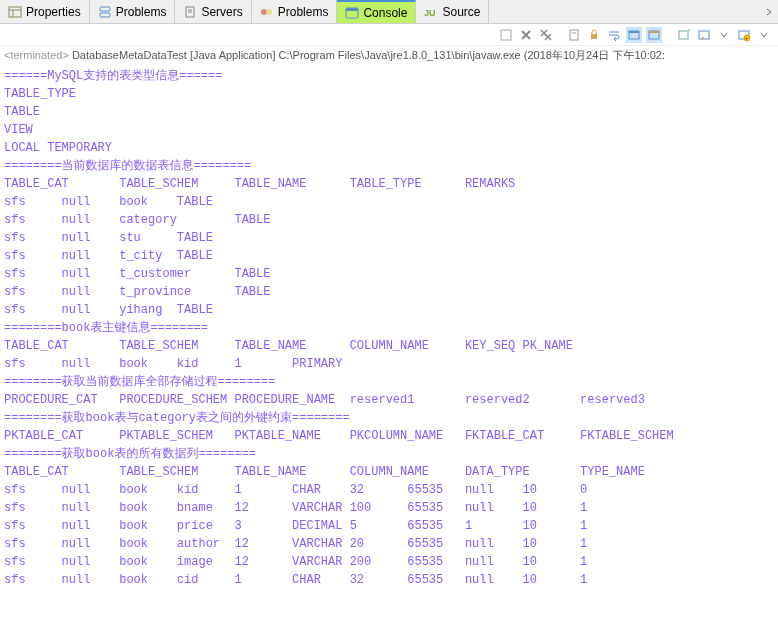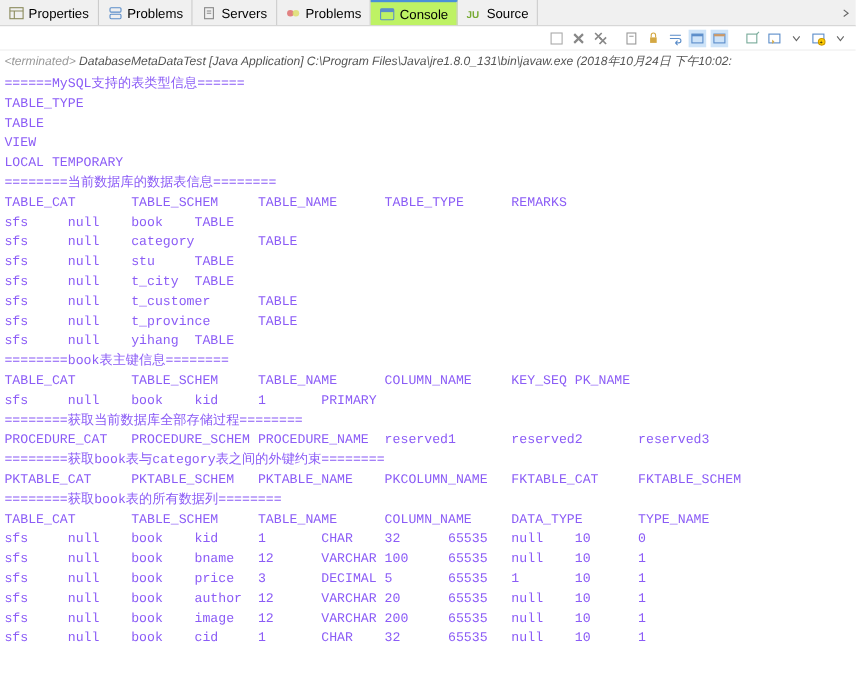--- a/index.html
+++ b/index.html
@@ -7,21 +7,21 @@
     
     .tabs { display: flex; background: #f0f0f0; border-bottom: 1px solid #ccc; height: 24px; align-items: stretch; overflow: hidden; }
     .tab { display: flex; align-items: center; gap: 4px; padding: 0 8px; border-right: 1px solid #ccc; cursor: pointer; white-space: nowrap; }
     .tab.active { background: #bef264; border-top: 2px solid #4a90d9; }
     .tab-icon { width: 14px; height: 14px; display: inline-flex; align-items: center; justify-content: flex-start; }
     .tabs-overflow { margin-left: auto; display: flex; align-items: center; padding: 0 4px; }
     
     .toolbar { display: flex; justify-content: flex-end; align-items: center; gap: 4px; background: #fff; padding: 2px 6px; height: 22px; border-bottom: 1px solid #eee; }
     .tbtn { width: 16px; height: 16px; display: inline-flex; align-items: center; justify-content: center; cursor: pointer; }
     
-    .meta-line { padding: 2px 4px; font-size: 11px; color: #555; white-space: nowrap; overflow: hidden; font-style: italic; }
+    .meta-line { padding: 2px 4px; font-size: 11px; color: #555; white-space: nowrap; overflow: hidden; }
     .meta-line .term { color: #999; }
     
     .console { font-family: "Consolas", "Courier New", monospace; font-size: 12px; white-space: pre; padding: 2px 4px; color: #8b5cf6; line-height: 1.5; overflow: hidden; }
     
     svg { display: block; }
   </style>
 </head>
 <body>
 
 <div class="tabs">

